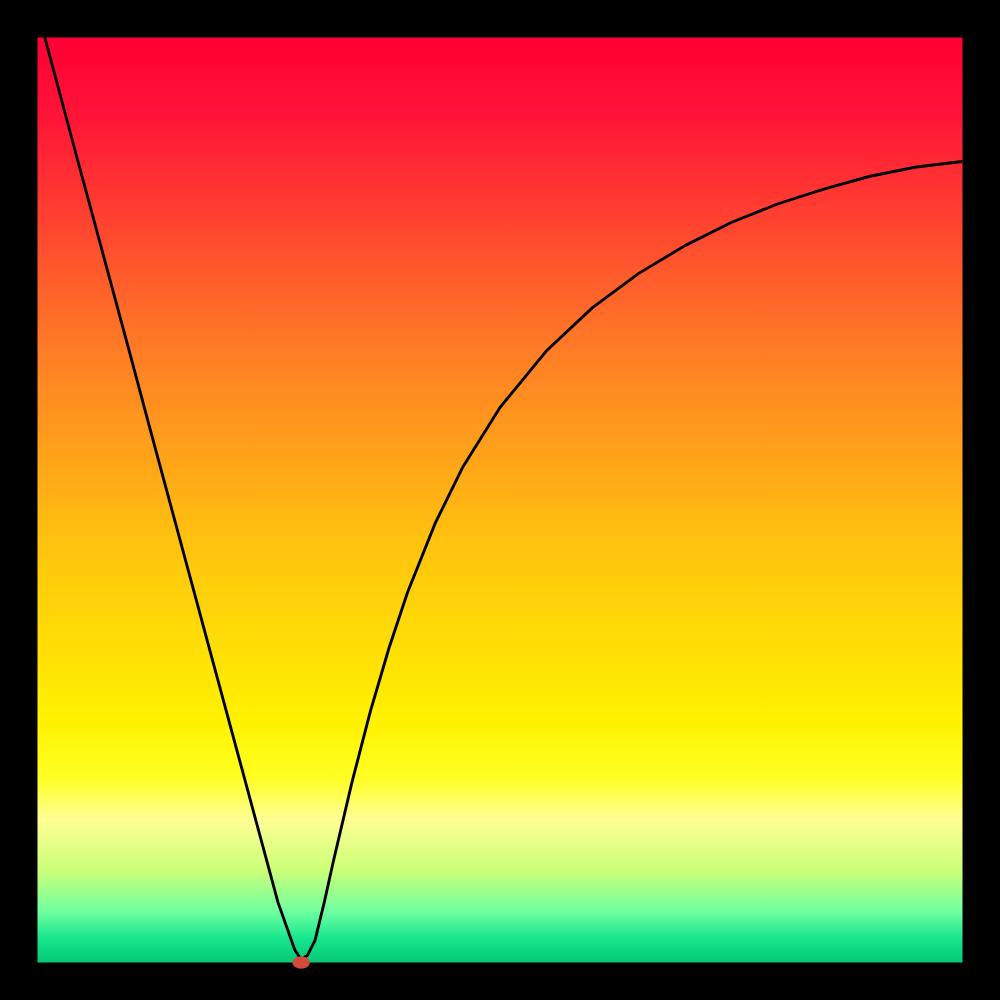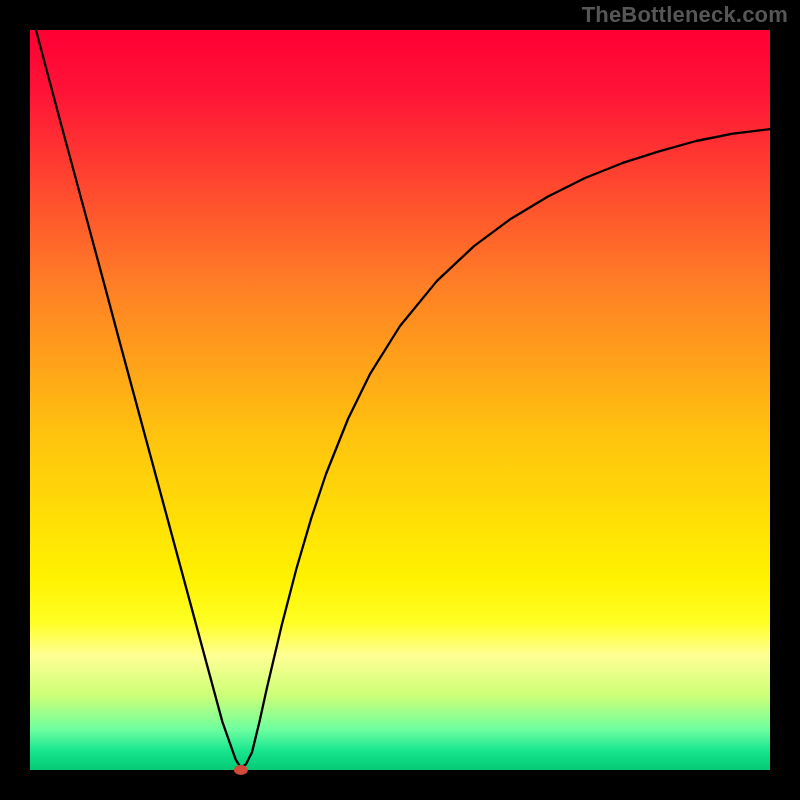--- a/index.html
+++ b/index.html
@@ -46,14 +46,13 @@
       <clipPath id="plot-clip">
         <rect id="clip-rect" x="30" y="30" width="740" height="740"></rect>
       </clipPath>
     </defs>
     <rect id="bg-rect" fill="url(#bg-grad)" x="30" y="30" width="740" height="740"></rect>
     <g clip-path="url(#plot-clip)">
       <path id="curve-path" fill="none" stroke-linejoin="round" stroke-linecap="round" d="M30.00 7.80 L44.80 63.30 L59.60 118.80 L74.40 173.56 L89.20 228.32 L104.00 283.08 L118.80 338.58 L133.60 393.34 L148.40 448.10 L163.20 502.86 L178.00 557.62 L192.80 612.38 L207.60 667.14 L222.40 721.90 L235.72 759.64 L240.90 767.78 L246.08 764.08 L252.00 752.24 L259.40 721.90 L266.80 688.60 L281.60 625.70 L296.40 568.72 L311.20 518.40 L326.00 474.00 L348.20 418.50 L370.40 373.36 L400.00 326.00 L437.00 280.86 L474.00 246.08 L511.00 218.70 L548.00 196.50 L585.00 178.00 L622.00 163.20 L659.00 151.36 L696.00 141.00 L733.00 133.60 L770.00 129.16" stroke="#000000" stroke-width="2.3"></path>
     </g>
     <ellipse id="marker-dot" cx="240.90" cy="770.00" rx="7" ry="5" fill="#d24a3a"></ellipse>
   </svg>
-  <div class="watermark">TheBottleneck.com</div>
 </div>
 
 </body></html>

